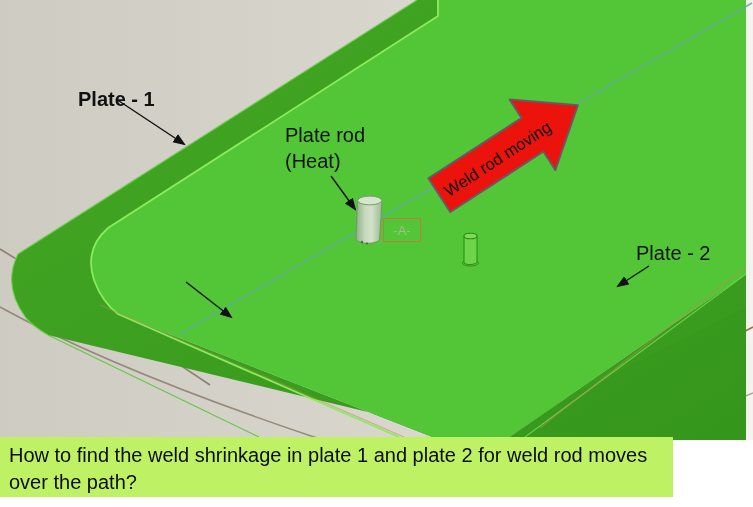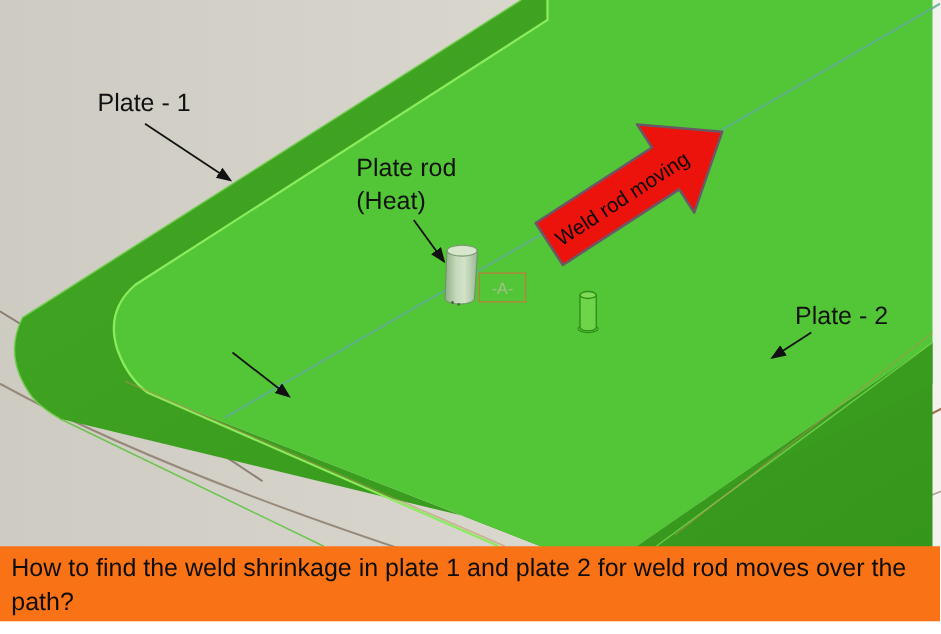--- a/index.html
+++ b/index.html
@@ -12,22 +12,22 @@
     position:absolute;color:#111111;font-size:20px;line-height:26px;
     white-space:nowrap;letter-spacing:0px;
   }
   .datum{
     position:absolute;left:383px;top:218px;width:36px;height:22px;
     border:1px solid #c07c3f;color:#a3bf88;font-size:13px;
     display:flex;align-items:center;justify-content:center;
     background:transparent;
   }
   .caption{
-    position:absolute;left:0;top:437px;width:752px;height:60px;
-    background:#f97316;box-sizing:border-box;padding:5px 9px;
+    position:absolute;left:0;top:437px;width:673px;height:60px;
+    background:#bef264;box-sizing:border-box;padding:5px 9px;
     color:#0d0d0d;font-size:20px;line-height:27px;
   }
 </style>
 </head>
 <body>
 
 <div class="slide">
 
   <svg class="scene" width="753" height="440" viewBox="0 0 753 440">
     <defs>
@@ -102,21 +102,21 @@
     </g>
 
     <g stroke="#111111" stroke-width="1.4" fill="none">
       <line x1="116" y1="99" x2="184" y2="144" marker-end="url(#ah)"></line>
       <line x1="331" y1="176" x2="355" y2="209" marker-end="url(#ah)"></line>
       <line x1="186" y1="282" x2="231" y2="317" marker-end="url(#ah)"></line>
       <line x1="649" y1="266" x2="618" y2="286" marker-end="url(#ah)"></line>
     </g>
   </svg>
 
-  <div class="label" style="left:78px;top:70px;">Plate - 1</div>
+  <div class="label" style="left:78px;top:86px;font-weight:bold;">Plate - 1</div>
 
   <div class="label" style="left:285px;top:122px;">
     <div>Plate rod</div>
     <div>(Heat)</div>
   </div>
 
 
   <div class="label" style="left:636px;top:240px;">Plate - 2</div>
 
   <div class="datum">-A-</div>

